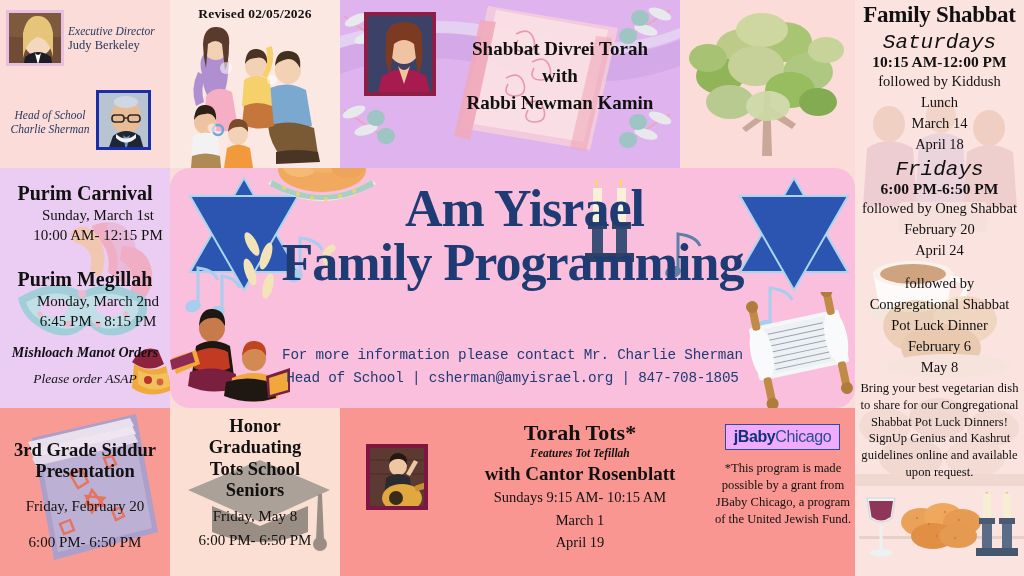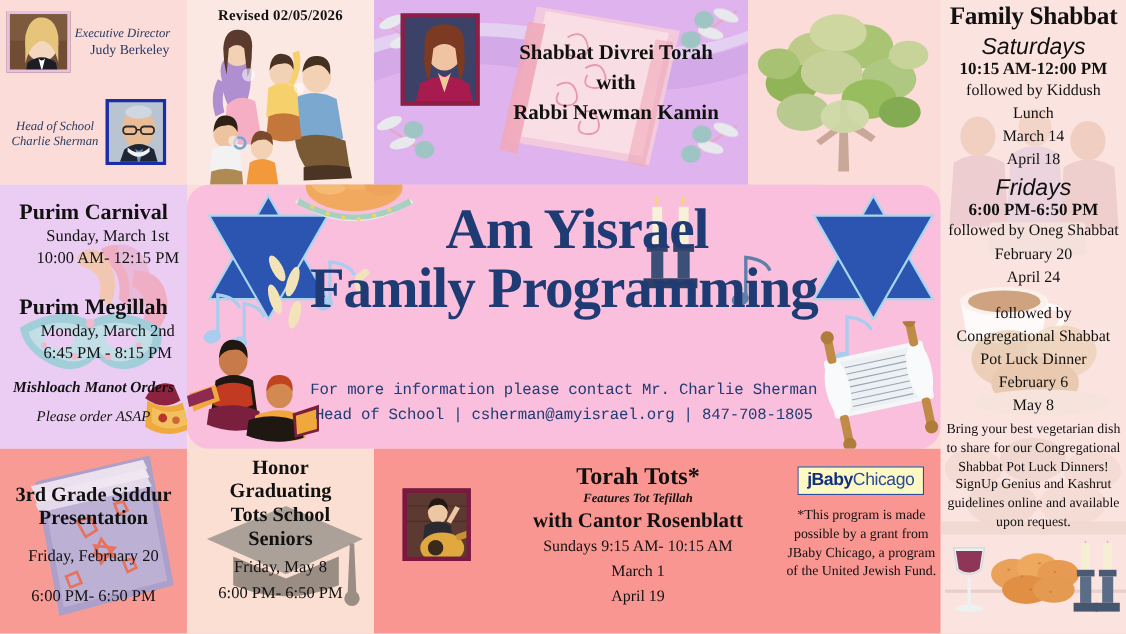--- a/index.html
+++ b/index.html
@@ -21,21 +21,21 @@
   
   #staff-panel { left:0; top:0; width:170px; height:168px; background:#fbdcd8; }
   .photo-frame { position:absolute; overflow:hidden; }
   #judy-photo { left:6px; top:10px; width:58px; height:56px;
      border:3px solid #e8bfe0; background:#6b4a35; }
   #charlie-photo { left:96px; top:90px; width:55px; height:60px;
      border:3px solid #1b2ea8; background:#9aa7bb; }
   .label-italic { font-style: italic; color:#27385f; font-size:11.5px; line-height:1.25;
      font-family:"Liberation Serif", serif; }
   #judy-label { position:absolute; left:68px; top:24px; width:100px; }
-  #judy-label .l2 { font-style:normal; text-align:center; font-size:12.5px; }
+  #judy-label .l2 { font-style:normal; text-align:left; font-size:12.5px; }
   #charlie-label { position:absolute; left:4px; top:108px; width:92px; text-align:center; }
 
   
   #family-panel { left:170px; top:0; width:170px; height:168px; background:#fbe8e3; }
   #revised { position:absolute; left:0; top:6px; width:170px; text-align:center;
      font-weight:bold; font-size:13.5px; color:#111;
      font-family:"Liberation Serif", serif; letter-spacing:.2px; }
 
   
   #divrei-panel { left:340px; top:0; width:404px; height:168px; background:#dfb4ee; }
@@ -46,21 +46,21 @@
      font-family:"Liberation Serif", serif; }
 
   
   #tree-panel { left:680px; top:0; width:175px; height:168px; background:#fbdcd9; }
 
   
   #shabbat-panel { left:855px; top:0; width:169px; height:576px; background:#fbe3e0; }
   #shabbat-title { margin-top:2px; text-align:center; font-weight:bold; font-size:23px;
      color:#111; letter-spacing:-.3px; }
   .sh-day { text-align:center; font-style:italic; font-size:21px; color:#111; margin-top:3px;
-     font-family:Liberation Sans, sans-serif; }
+     font-family:Liberation Mono, monospace; }
   .sh-time { text-align:center; font-weight:bold; font-size:15.5px; color:#111; margin-top:-1px;}
   .sh-line { text-align:center; font-size:14.5px; color:#111; line-height:1.45; }
   .sh-small { text-align:center; font-size:12.6px; color:#111; line-height:1.33; }
   #shabbat-body { position:relative; z-index:3; padding:0 4px; }
 
   
   #purim-panel { left:0; top:168px; width:170px; height:240px; background:#ebcdf3; }
   .purim-title { text-align:center; font-weight:bold; font-size:20px; color:#111; }
   .purim-line { text-align:center; font-size:15px; color:#111; line-height:1.35;padding-left:26px; }
   .purim-italic { text-align:center; font-style:italic; font-weight:bold; font-size:14px; color:#111; }
@@ -95,21 +95,21 @@
   #seniors-body .bt-line { font-size:15px; line-height:1.34; margin-top:4px; }
 
   #tots-center { position:absolute; left:110px; top:12px; width:260px; }
   #tots-center .t1 { text-align:center; font-weight:bold; font-size:22px; color:#111; }
   #tots-center .t2 { text-align:center; font-style:italic; font-weight:bold; font-size:11.5px; color:#111; margin-top:1px;}
   #tots-center .t3 { text-align:center; font-weight:bold; font-size:19px; color:#111; margin-top:4px;}
   #tots-center .t4 { text-align:center; font-size:14.5px; color:#111; line-height:1.42; margin-top:2px;}
   #cantor-photo { position:absolute; left:26px; top:36px; width:62px; height:66px;
      border:4px solid #7d1741; background:#5b3a33; overflow:hidden; }
   #jbaby-logo { position:absolute; left:385px; top:16px; width:115px; height:26px;
-     background:#fef9c3; border:1.5px solid #2b4b9b; display:flex; align-items:center;
+     background:#f0abfc; border:1.5px solid #2b4b9b; display:flex; align-items:center;
      justify-content:center; }
   #jbaby-logo .jb { font-weight:bold; color:#12307e; font-size:16px;
      font-family:"Liberation Sans", sans-serif; letter-spacing:-.4px; }
   #jbaby-logo .ch { color:#2b4b9b; font-size:16px;
      font-family:"Liberation Sans", sans-serif; letter-spacing:-.4px; }
   #jbaby-note { position:absolute; left:372px; top:52px; width:142px; text-align:center;
      font-size:12.6px; line-height:1.35; color:#111; }
 
   
   .art { position:absolute; pointer-events:none; }

